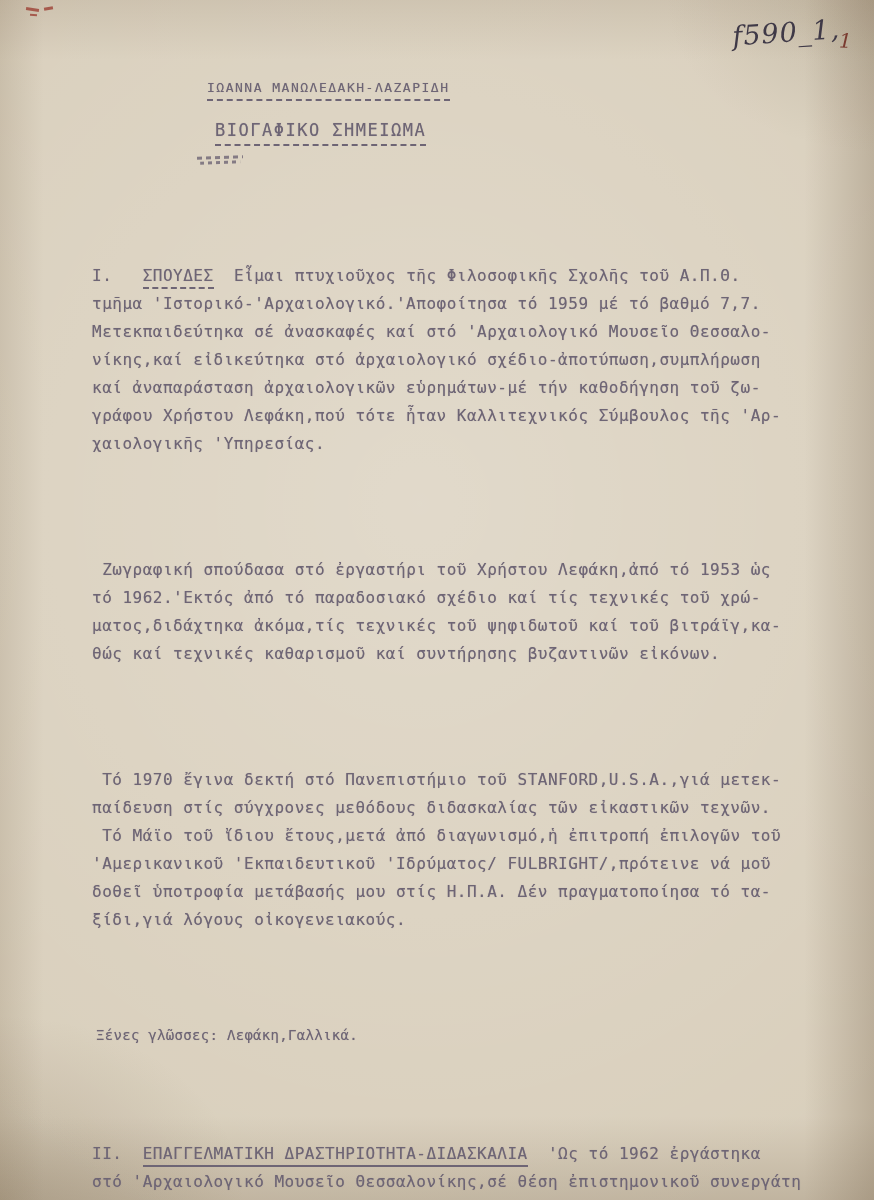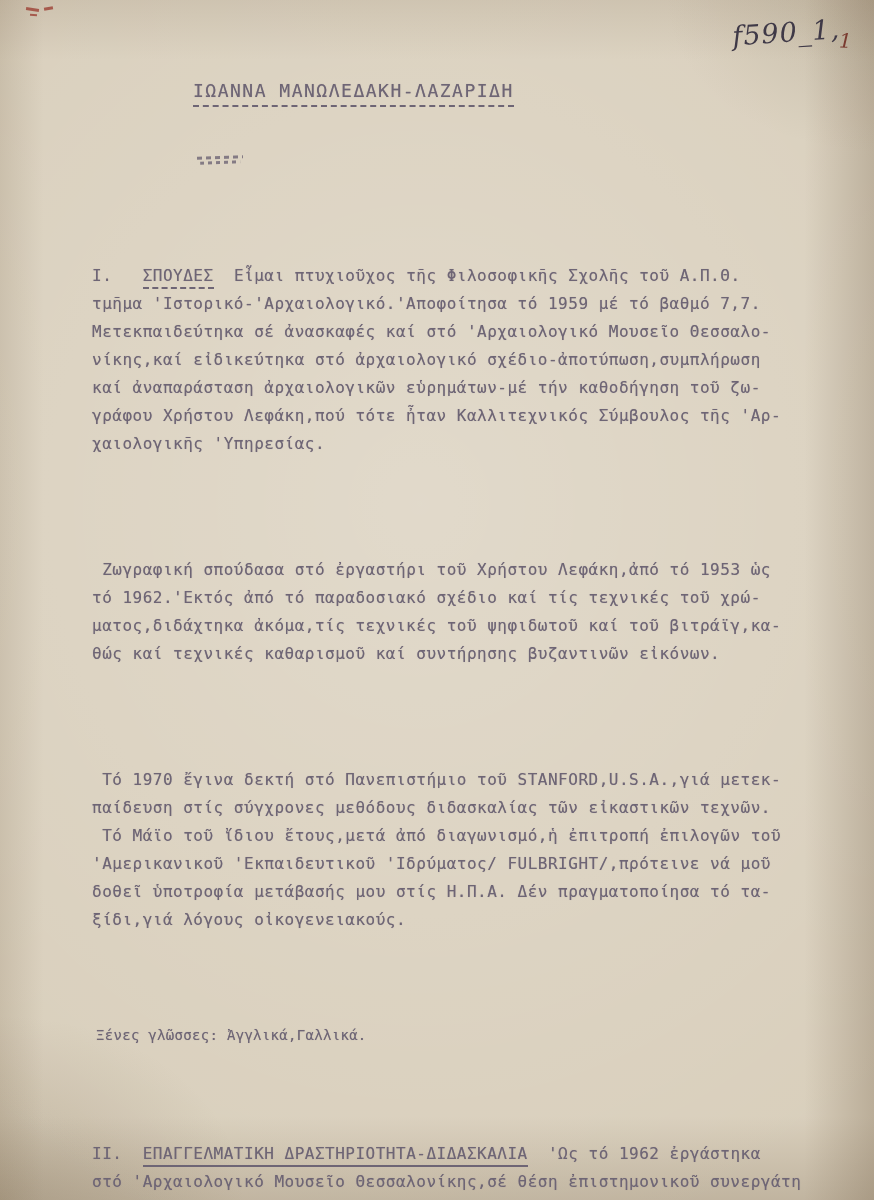--- a/index.html
+++ b/index.html
@@ -41,22 +41,22 @@
     font-family:"DejaVu Serif","Liberation Serif",serif;
     font-style:italic;color:var(--hand);
     transform:rotate(-4deg);
   }
   .annotation .code{font-size:27px;letter-spacing:1px;}
   .annotation .pagenum{
     position:absolute;left:106px;top:16px;font-size:20px;color:#7a3b30;transform:rotate(6deg);
   }
   
   .doc-title{
-    position:absolute;left:193px;top:80px;
-    font-size:18px;letter-spacing:1.5px;
+    position:absolute;left:207px;top:80px;
+    font-size:13px;letter-spacing:1.5px;
     border-bottom:2px dashed var(--ink);
     padding-bottom:4px;
     text-shadow:0 0 .7px rgba(110,101,117,.6);
   }
   .doc-subtitle{
     position:absolute;left:215px;top:120px;
     font-size:17px;letter-spacing:1.5px;
     border-bottom:2px dashed var(--ink);
     padding-bottom:4px;
     text-shadow:0 0 .7px rgba(110,101,117,.6);
@@ -96,20 +96,21 @@
       <i></i>
       <i></i>
     </div>
 
   <div class="annotation">
     <span class="code">f590_1,</span>
     <span class="pagenum">1</span>
   </div>
 
   <div class="doc-title">ΙΩΑΝΝΑ ΜΑΝΩΛΕΔΑΚΗ-ΛΑΖΑΡΙΔΗ</div>
+  <div class="doc-subtitle">ΒΙΟΓΑΦΙΚΟ ΣΗΜΕΙΩΜΑ</div>
   <div class="scribble"></div>
 
   <div class="content">
 
     <p class="para"><span>Ι.   </span><span class="heading dashed">ΣΠΟΥΔΕΣ</span><span>  Εἶμαι πτυχιοῦχος τῆς Φιλοσοφικῆς Σχολῆς τοῦ Α.Π.Θ.
 τμῆμα 'Ιστορικό-'Αρχαιολογικό.'Αποφοίτησα τό 1959 μέ τό βαθμό 7,7.
 Μετεκπαιδεύτηκα σέ ἀνασκαφές καί στό 'Αρχαιολογικό Μουσεῖο Θεσσαλο-
 νίκης,καί εἰδικεύτηκα στό ἀρχαιολογικό σχέδιο-ἀποτύπωση,συμπλήρωση
 καί ἀναπαράσταση ἀρχαιολογικῶν εὑρημάτων-μέ τήν καθοδήγηση τοῦ ζω-
 γράφου Χρήστου Λεφάκη,πού τότε ἦταν Καλλιτεχνικός Σύμβουλος τῆς 'Αρ-
@@ -120,21 +121,21 @@
 ματος,διδάχτηκα ἀκόμα,τίς τεχνικές τοῦ ψηφιδωτοῦ καί τοῦ βιτράϊγ,κα-
 θώς καί τεχνικές καθαρισμοῦ καί συντήρησης βυζαντινῶν εἰκόνων.</p>
 
     <p class="para"> Τό 1970 ἔγινα δεκτή στό Πανεπιστήμιο τοῦ STANFORD,U.S.A.,γιά μετεκ-
 παίδευση στίς σύγχρονες μεθόδους διδασκαλίας τῶν εἰκαστικῶν τεχνῶν.
  Τό Μάϊο τοῦ ἴδιου ἔτους,μετά ἀπό διαγωνισμό,ἡ ἐπιτροπή ἐπιλογῶν τοῦ
 'Αμερικανικοῦ 'Εκπαιδευτικοῦ 'Ιδρύματος/ FULBRIGHT/,πρότεινε νά μοῦ
 δοθεῖ ὑποτροφία μετάβασής μου στίς Η.Π.Α. Δέν πραγματοποίησα τό τα-
 ξίδι,γιά λόγους οἰκογενειακούς.</p>
 
-    <p class="languages-note">Ξένες γλῶσσες: Ἀγγλικά,Γαλλικά.</p>
+    <p class="languages-note">Ξένες γλῶσσες: Λεφάκη,Γαλλικά.</p>
 
     <p class="para"><span>ΙΙ.  </span><span class="heading solid">ΕΠΑΓΓΕΛΜΑΤΙΚΗ ΔΡΑΣΤΗΡΙΟΤΗΤΑ-ΔΙΔΑΣΚΑΛΙΑ</span><span>  'Ως τό 1962 ἐργάστηκα
 στό 'Αρχαιολογικό Μουσεῖο Θεσσαλονίκης,σέ θέση ἐπιστημονικοῦ συνεργάτη
 καί πῆρα μέρος στίς ἀνασκαφές Πέλλας,Λευκαδίων καί Δερβενίου .Σχεδίασα
 ἐπίσης εὑρήματα ἀπό ἄλλες ἀνασκαφέςγιά τούς ἀρχαιολόγους κ.Χ.Μακαρόνα
 Γ.Μπακαλάκη,κ.λ.π. Πολλά σχέδιά μου ἔχουν δημοσιευθεῖ σέ 'Αρχαιολογικά
 περιοδικά,καί ἄλλα βρίσκονται στά Μουσεῖα Θεσσαλονίκης καί Πέλλας.</span></p>
 
     
 

